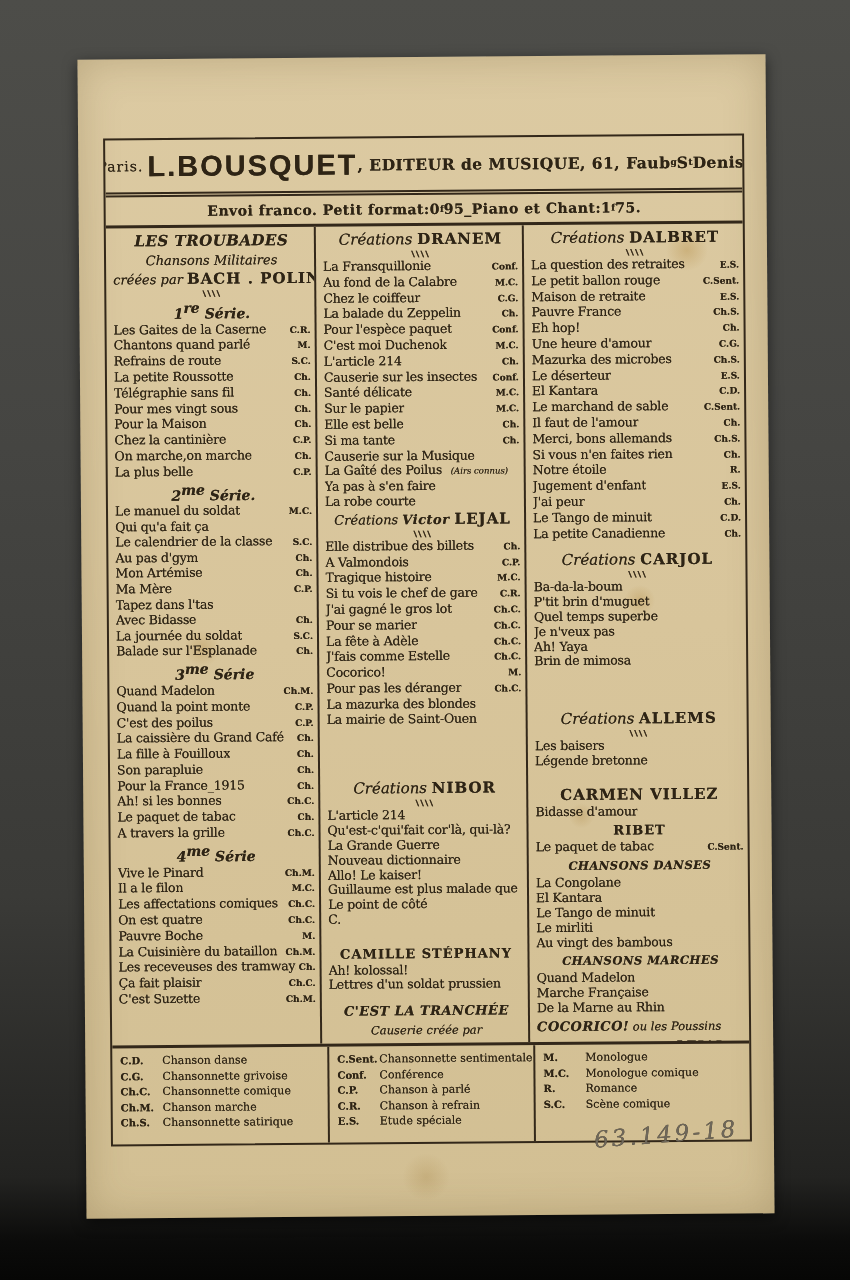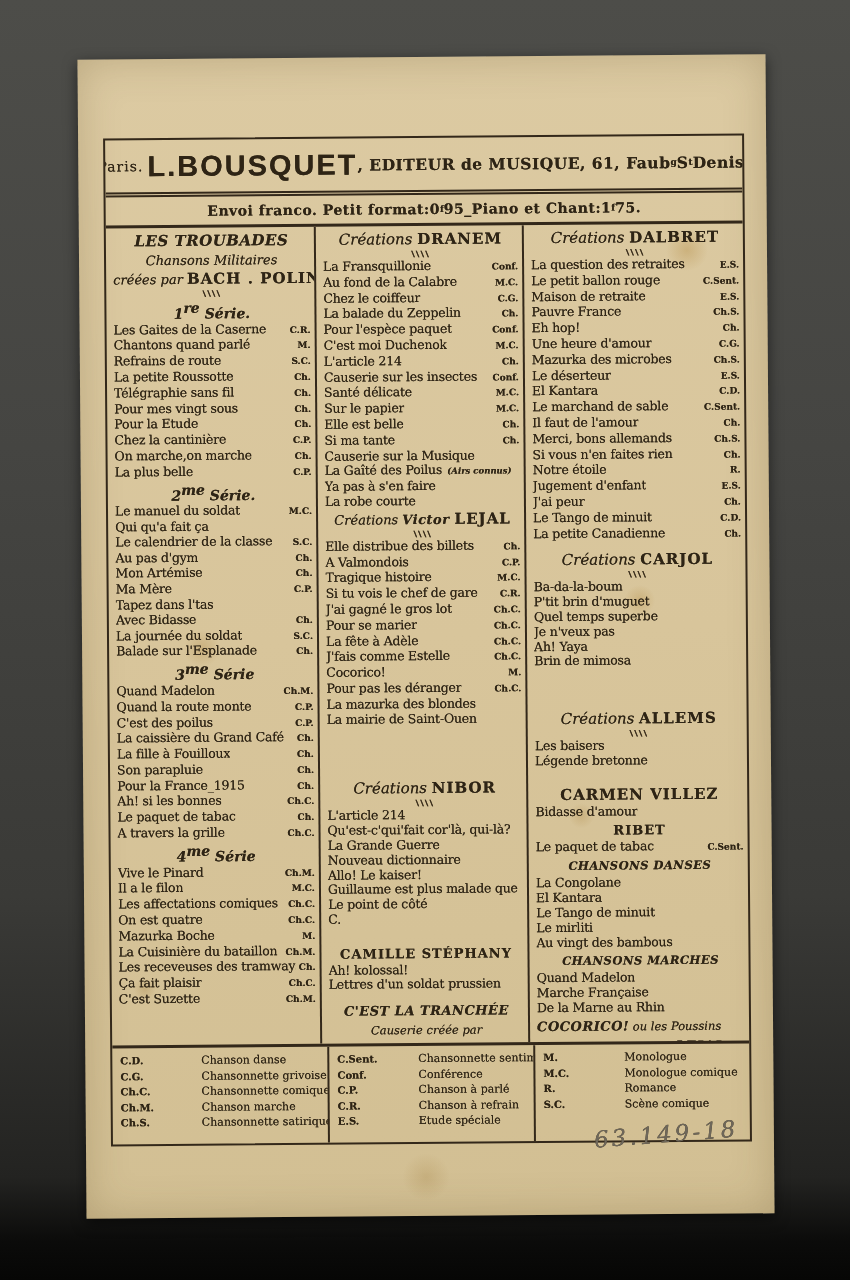--- a/index.html
+++ b/index.html
@@ -44,30 +44,30 @@
   .part.md{font-size:13px;}
   .part.sm{font-size:11.5px;}
   .part.xs{font-size:10px;}
   .ornament{text-align:center;line-height:10px;font-size:10px;font-weight:700;
     letter-spacing:1px;color:#3a2d1b;transform:scaleY(.8);}
   .series{text-align:center;font-weight:700;font-style:italic;font-size:14px;line-height:18px;}
   .series sup{font-size:14px;}
   .song{display:flex;justify-content:space-between;align-items:baseline;
     line-height:14.8px;white-space:nowrap;}
   .song .title{font-size:12.5px;letter-spacing:-.2px;overflow:hidden;}
-  .song .note{font-size:8.5px;font-style:italic;font-weight:bold;}
+  .song .note{font-size:8.5px;font-style:italic;}
   .song .mark{font-size:9px;font-weight:700;padding-left:3px;flex:none;}
   .legend{height:96px;border-top:3px solid #33281a;display:flex;}
   .leg-group{padding:5px 4px 0 8px;overflow:hidden;}
   .leg-0{width:203px;border-right:2px solid #33281a;}
   .leg-1{width:192px;border-right:2px solid #33281a;}
   .leg-2{flex:1;}
   .leg-row{display:flex;line-height:15.5px;white-space:nowrap;}
   .leg-abbr{width:42px;font-size:10px;font-weight:700;flex:none;}
-  .leg-label{font-size:11px;margin-left:39px;}
+  .leg-label{font-size:11px;}
   .annotation{position:absolute;left:508px;top:1066px;transform:rotate(-4deg);
     font-style:italic;font-size:23px;color:#6e675a;letter-spacing:3px;
     font-family:"DejaVu Serif","Liberation Serif",serif;}
   .ink{text-shadow:0 0 .5px rgba(46,36,21,.85);}
 </style>
 </head>
 <body>
 
 <div class="photo">
   <div class="paper ink">
@@ -113,21 +113,21 @@
             </div>
             <div class="song">
               <span class="title">Télégraphie sans fil</span>
               <span class="mark">Ch.</span>
             </div>
             <div class="song">
               <span class="title">Pour mes vingt sous</span>
               <span class="mark">Ch.</span>
             </div>
             <div class="song">
-              <span class="title">Pour la Etude</span>
+              <span class="title">Pour la Maison</span>
               <span class="mark">Ch.</span>
             </div>
             <div class="song">
               <span class="title">Chez la cantinière</span>
               <span class="mark">C.P.</span>
             </div>
             <div class="song">
               <span class="title">On marche,on marche</span>
               <span class="mark">Ch.</span>
             </div>
@@ -175,21 +175,21 @@
             <div class="song">
               <span class="title">Balade sur l'Esplanade</span>
               <span class="mark">Ch.</span>
             </div>
             <div class="series"><span>3</span><sup>me</sup><span> Série</span></div>
             <div class="song">
               <span class="title">Quand Madelon</span>
               <span class="mark">Ch.M.</span>
             </div>
             <div class="song">
-              <span class="title">Quand la route monte</span>
+              <span class="title">Quand la point monte</span>
               <span class="mark">C.P.</span>
             </div>
             <div class="song">
               <span class="title">C'est des poilus</span>
               <span class="mark">C.P.</span>
             </div>
             <div class="song">
               <span class="title">La caissière du Grand Café</span>
               <span class="mark">Ch.</span>
             </div>
@@ -228,21 +228,21 @@
             </div>
             <div class="song">
               <span class="title">Les affectations comiques</span>
               <span class="mark">Ch.C.</span>
             </div>
             <div class="song">
               <span class="title">On est quatre</span>
               <span class="mark">Ch.C.</span>
             </div>
             <div class="song">
-              <span class="title">Mazurka Boche</span>
+              <span class="title">Pauvre Boche</span>
               <span class="mark">M.</span>
             </div>
             <div class="song">
               <span class="title">La Cuisinière du bataillon</span>
               <span class="mark">Ch.M.</span>
             </div>
             <div class="song">
               <span class="title">Les receveuses des tramways</span>
               <span class="mark">Ch.</span>
             </div>

